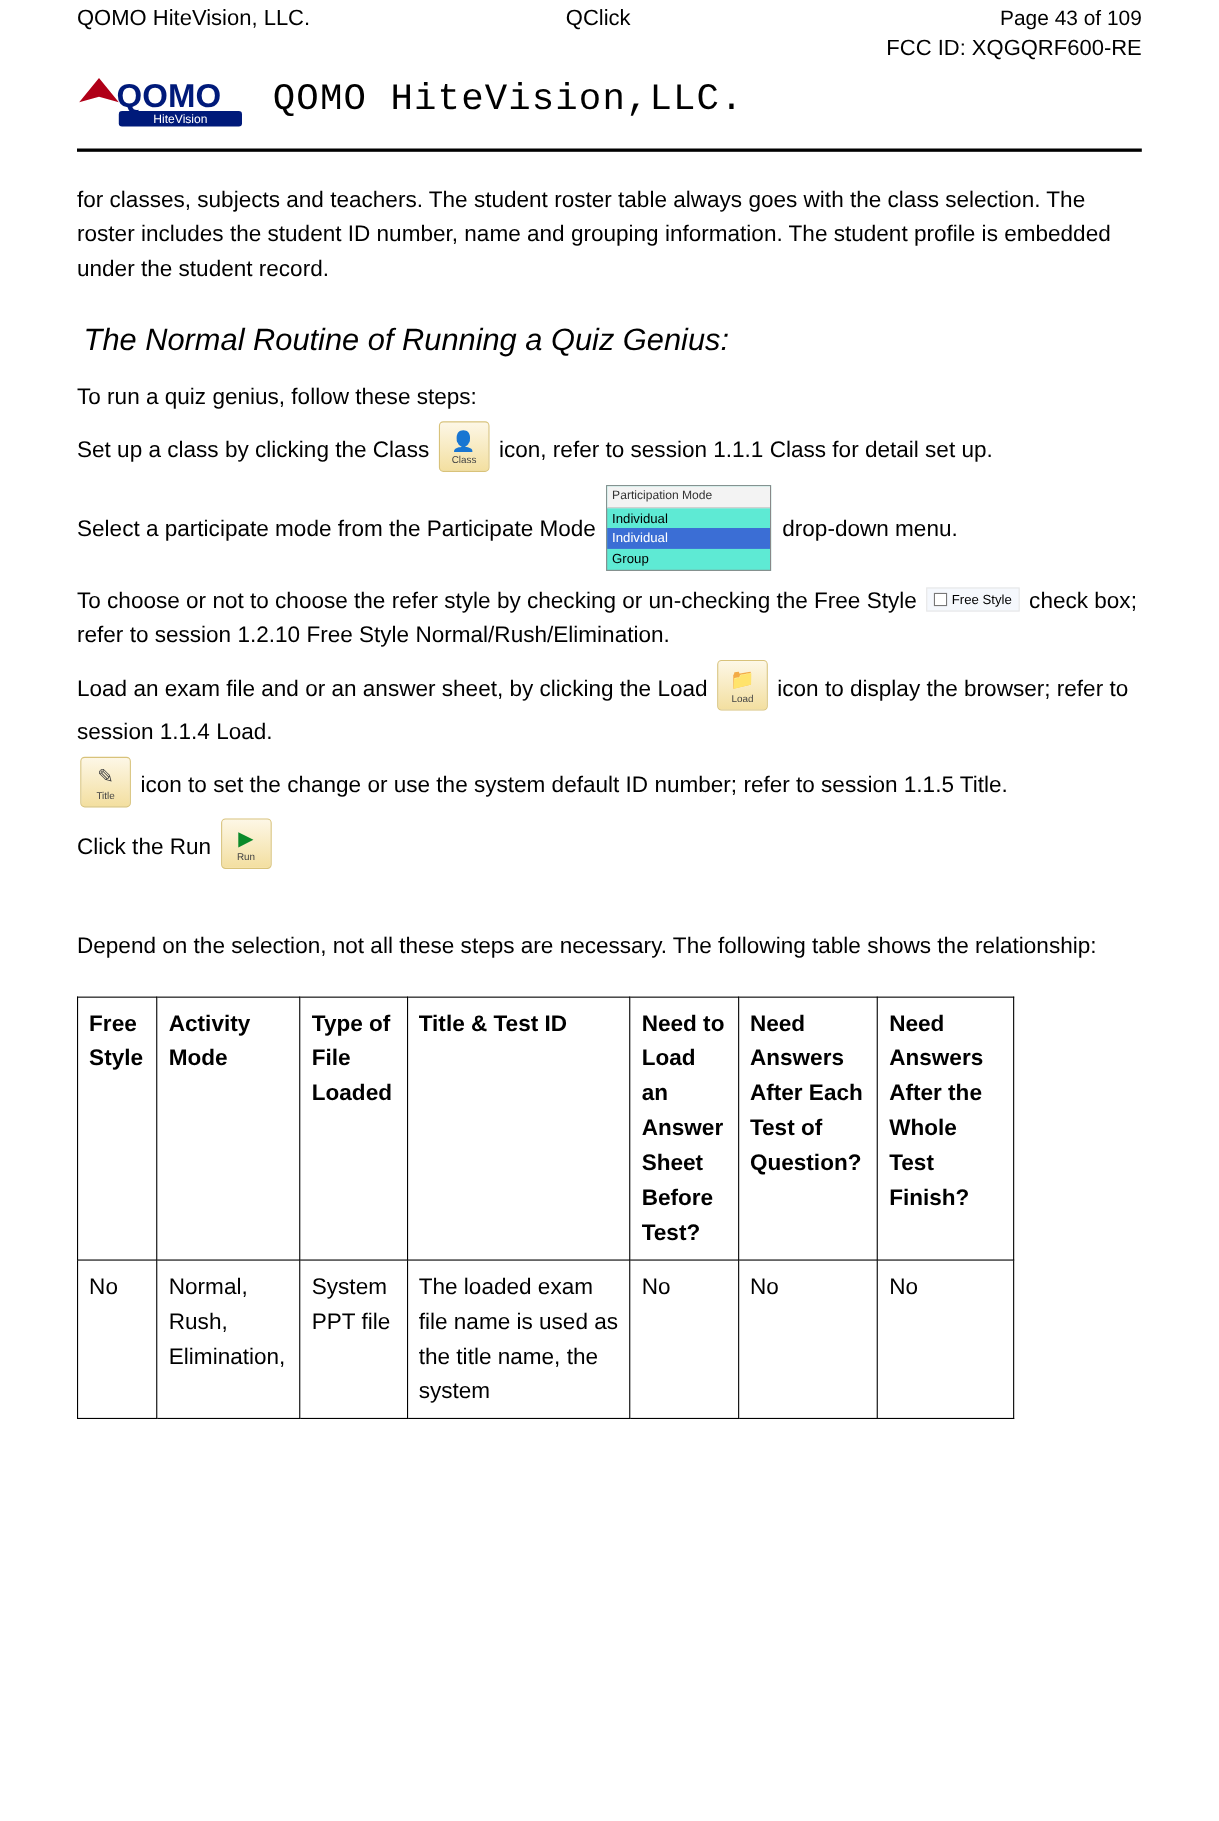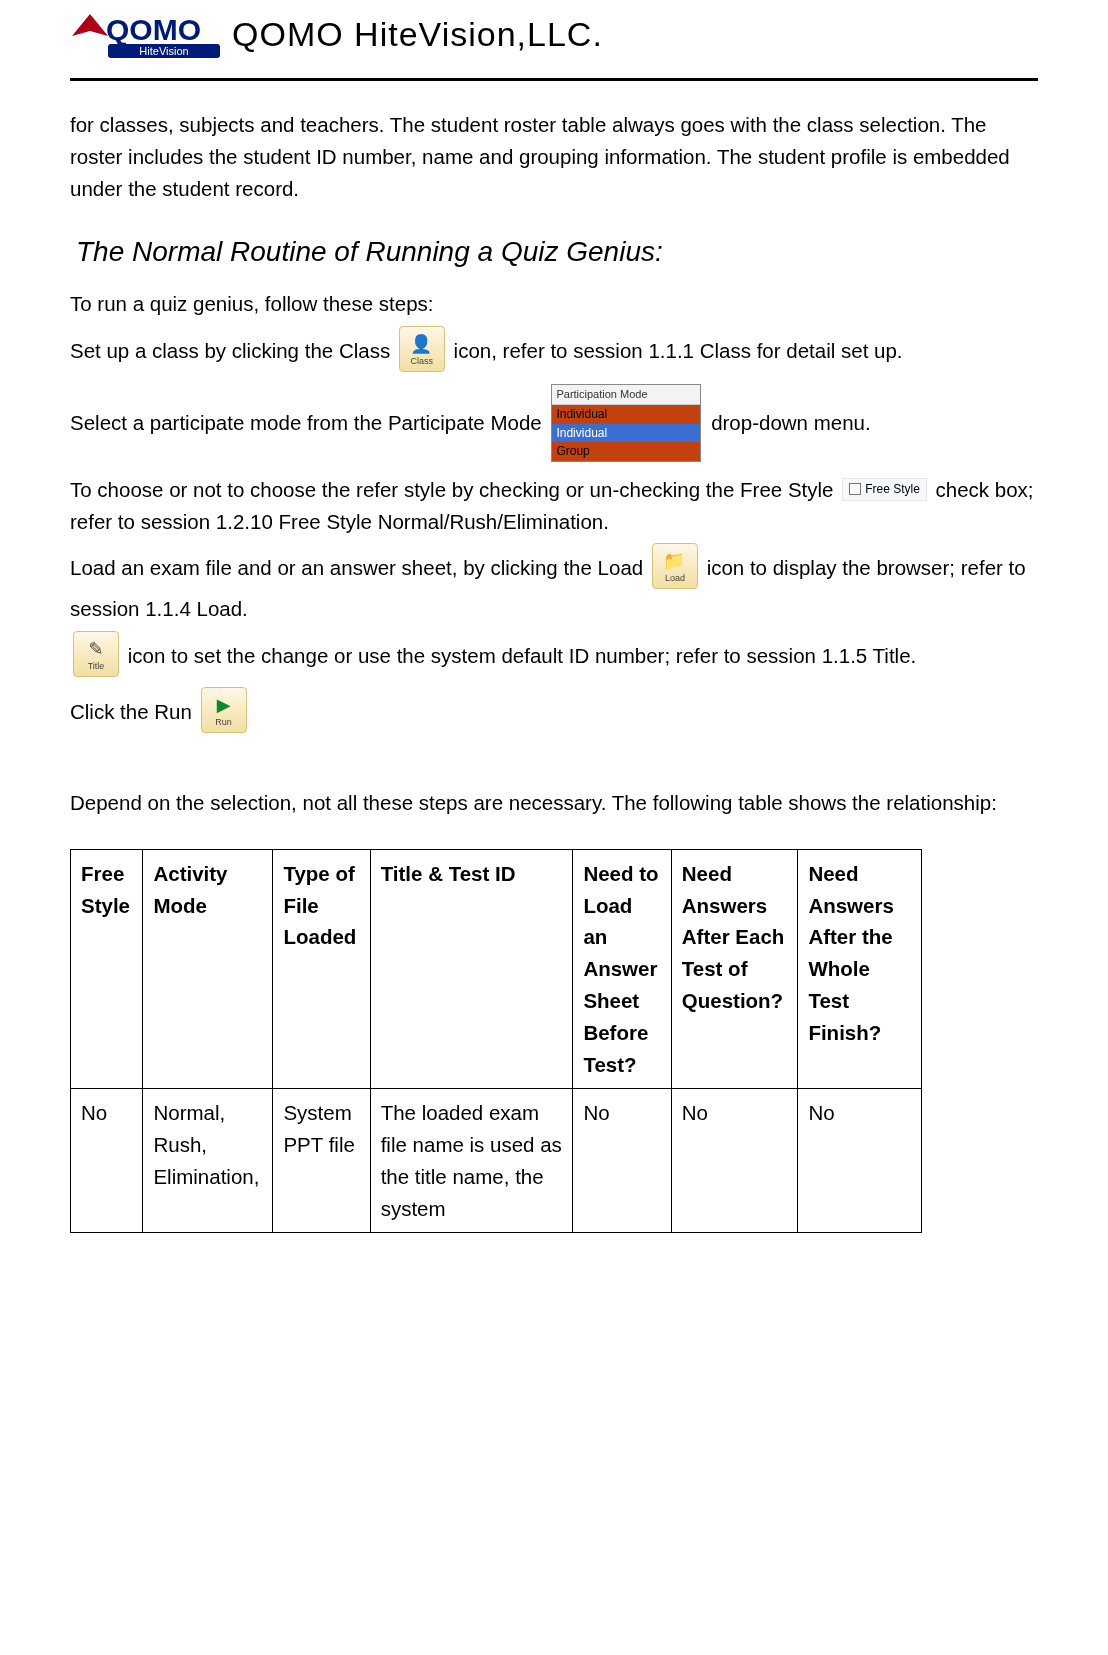--- a/index.html
+++ b/index.html
@@ -22,27 +22,27 @@
     padding-top: 6px;
   }
   .top-header .right {
     text-align: right;
     line-height: 1.3;
   }
   .top-header .pageinfo { font-size: 19px; }
   .logo-row {
     display: flex;
     align-items: center;
-    gap: 2px;
+    gap: 18px;
     margin-top: 6px;
     padding-bottom: 10px;
     text-align: right;
   }
   .logo-row .brand-text {
-    font-family: Liberation Sans, sans-serif;
+    font-family: Liberation Mono, monospace;
     font-size: 34px;
     letter-spacing: 1px;
   }
   .logo-svg { flex-shrink: 0; }
   hr.sep {
     border: none;
     border-top: 3px solid #000;
     margin: 6px 0 28px 0;
   }
   p.body {
@@ -83,21 +83,21 @@
     font-size: 18px;
     line-height: 1;
     margin-bottom: 2px;
   }
   .dropdown-box {
     display: inline-flex;
     flex-direction: column;
     width: 150px;
     vertical-align: middle;
     border: 1px solid #888;
-    background: #c2410c;
+    background: #5eead4;
     font-family: Tahoma, Arial, sans-serif;
     font-size: 12px;
     margin: 0 4px;
     position: relative;
     top: -2px;
   }
   .dropdown-box .dd-title {
     background: #f3f3f3;
     border-bottom: 1px solid #ccc;
     padding: 1px 4px;
@@ -145,20 +145,30 @@
   }
   table.rel th {
     font-weight: bold;
   }
 </style>
 </head>
 <body>
 
 <div class="page">
 
+  <div class="top-header">
+    <div class="left">QOMO HiteVision, LLC.</div>
+    <div class="center">QClick</div>
+    <div class="right">
+      <div class="pageinfo">
+        <span>Page </span><span>43</span><span> of </span><span>109</span>
+      </div>
+      <div>FCC ID: XQGQRF600-RE</div>
+    </div>
+  </div>
 
   <div class="logo-row">
     <svg class="logo-svg" width="160" height="56" viewBox="0 0 160 56">
       <polygon points="2,30 20,8 38,30 20,25" fill="#b00018"></polygon>
       <text x="36" y="34" font-family="Arial" font-size="30" font-weight="bold" fill="#001a7a">QOMO</text>
       <rect x="38" y="38" width="112" height="14" rx="3" fill="#001a7a"></rect>
       <text x="94" y="49" font-family="Arial" font-size="11" fill="#fff" text-anchor="middle">HiteVision</text>
     </svg>
     <div class="brand-text">QOMO HiteVision,LLC.</div>
   </div>

